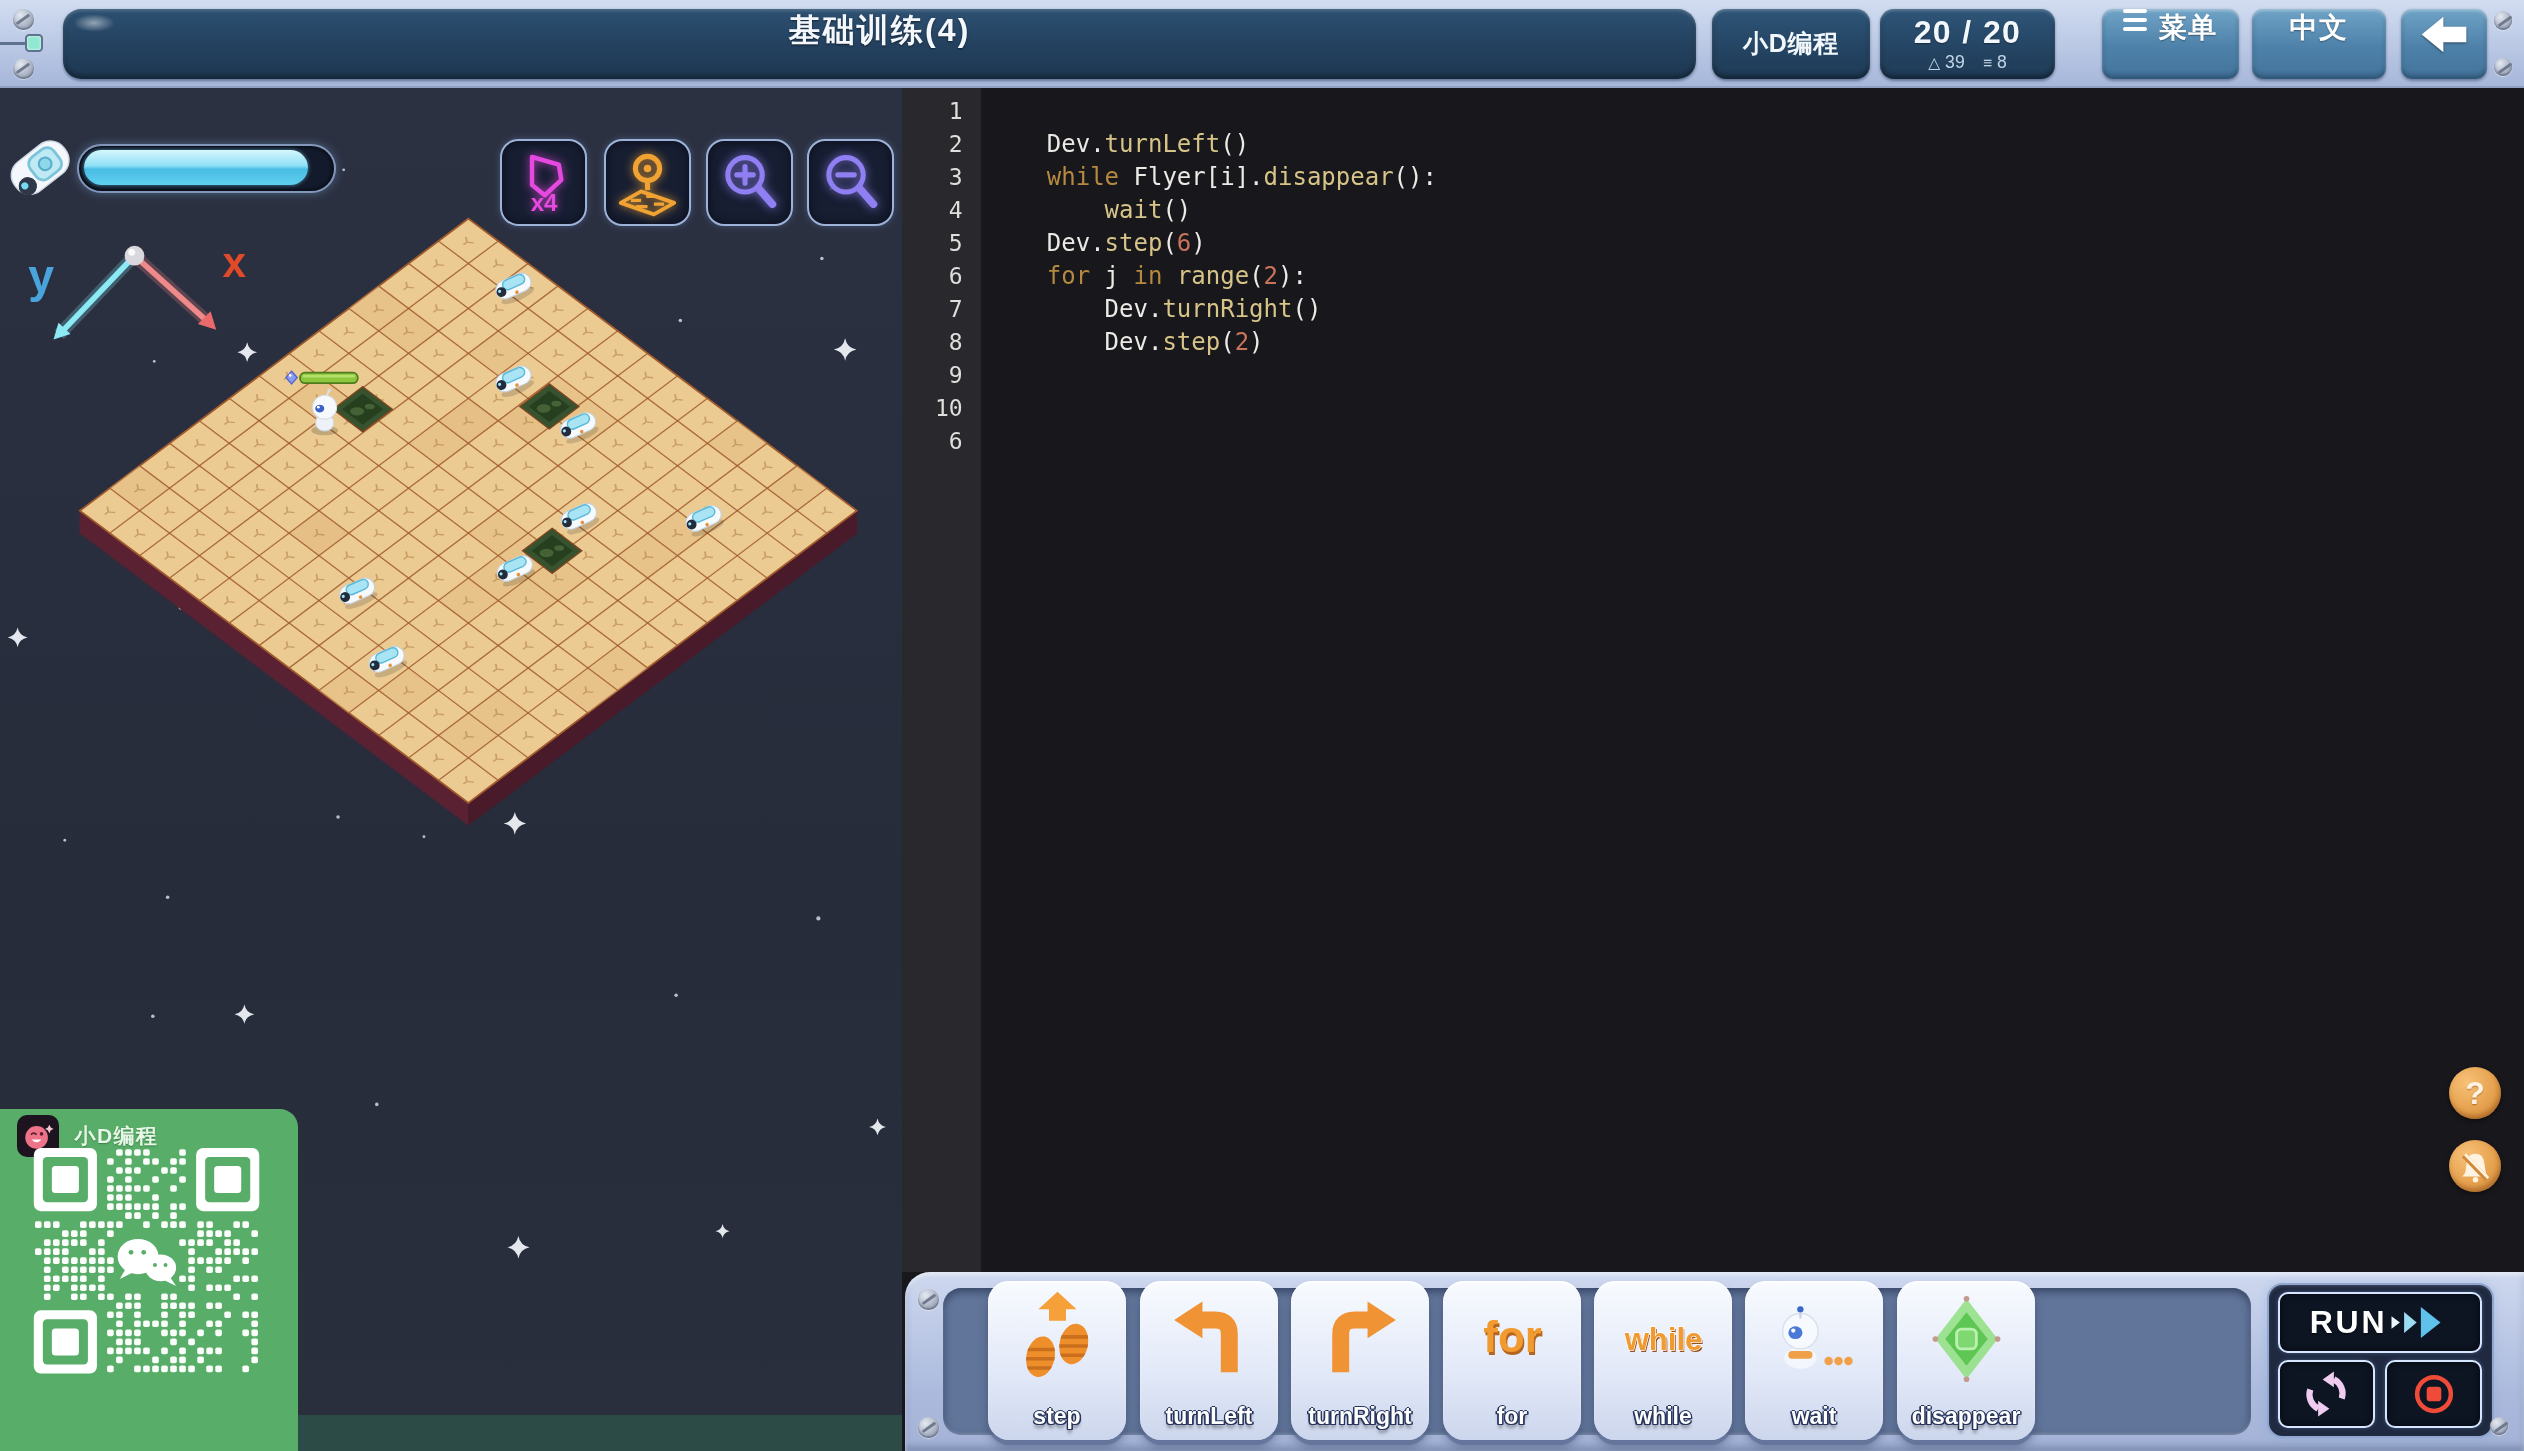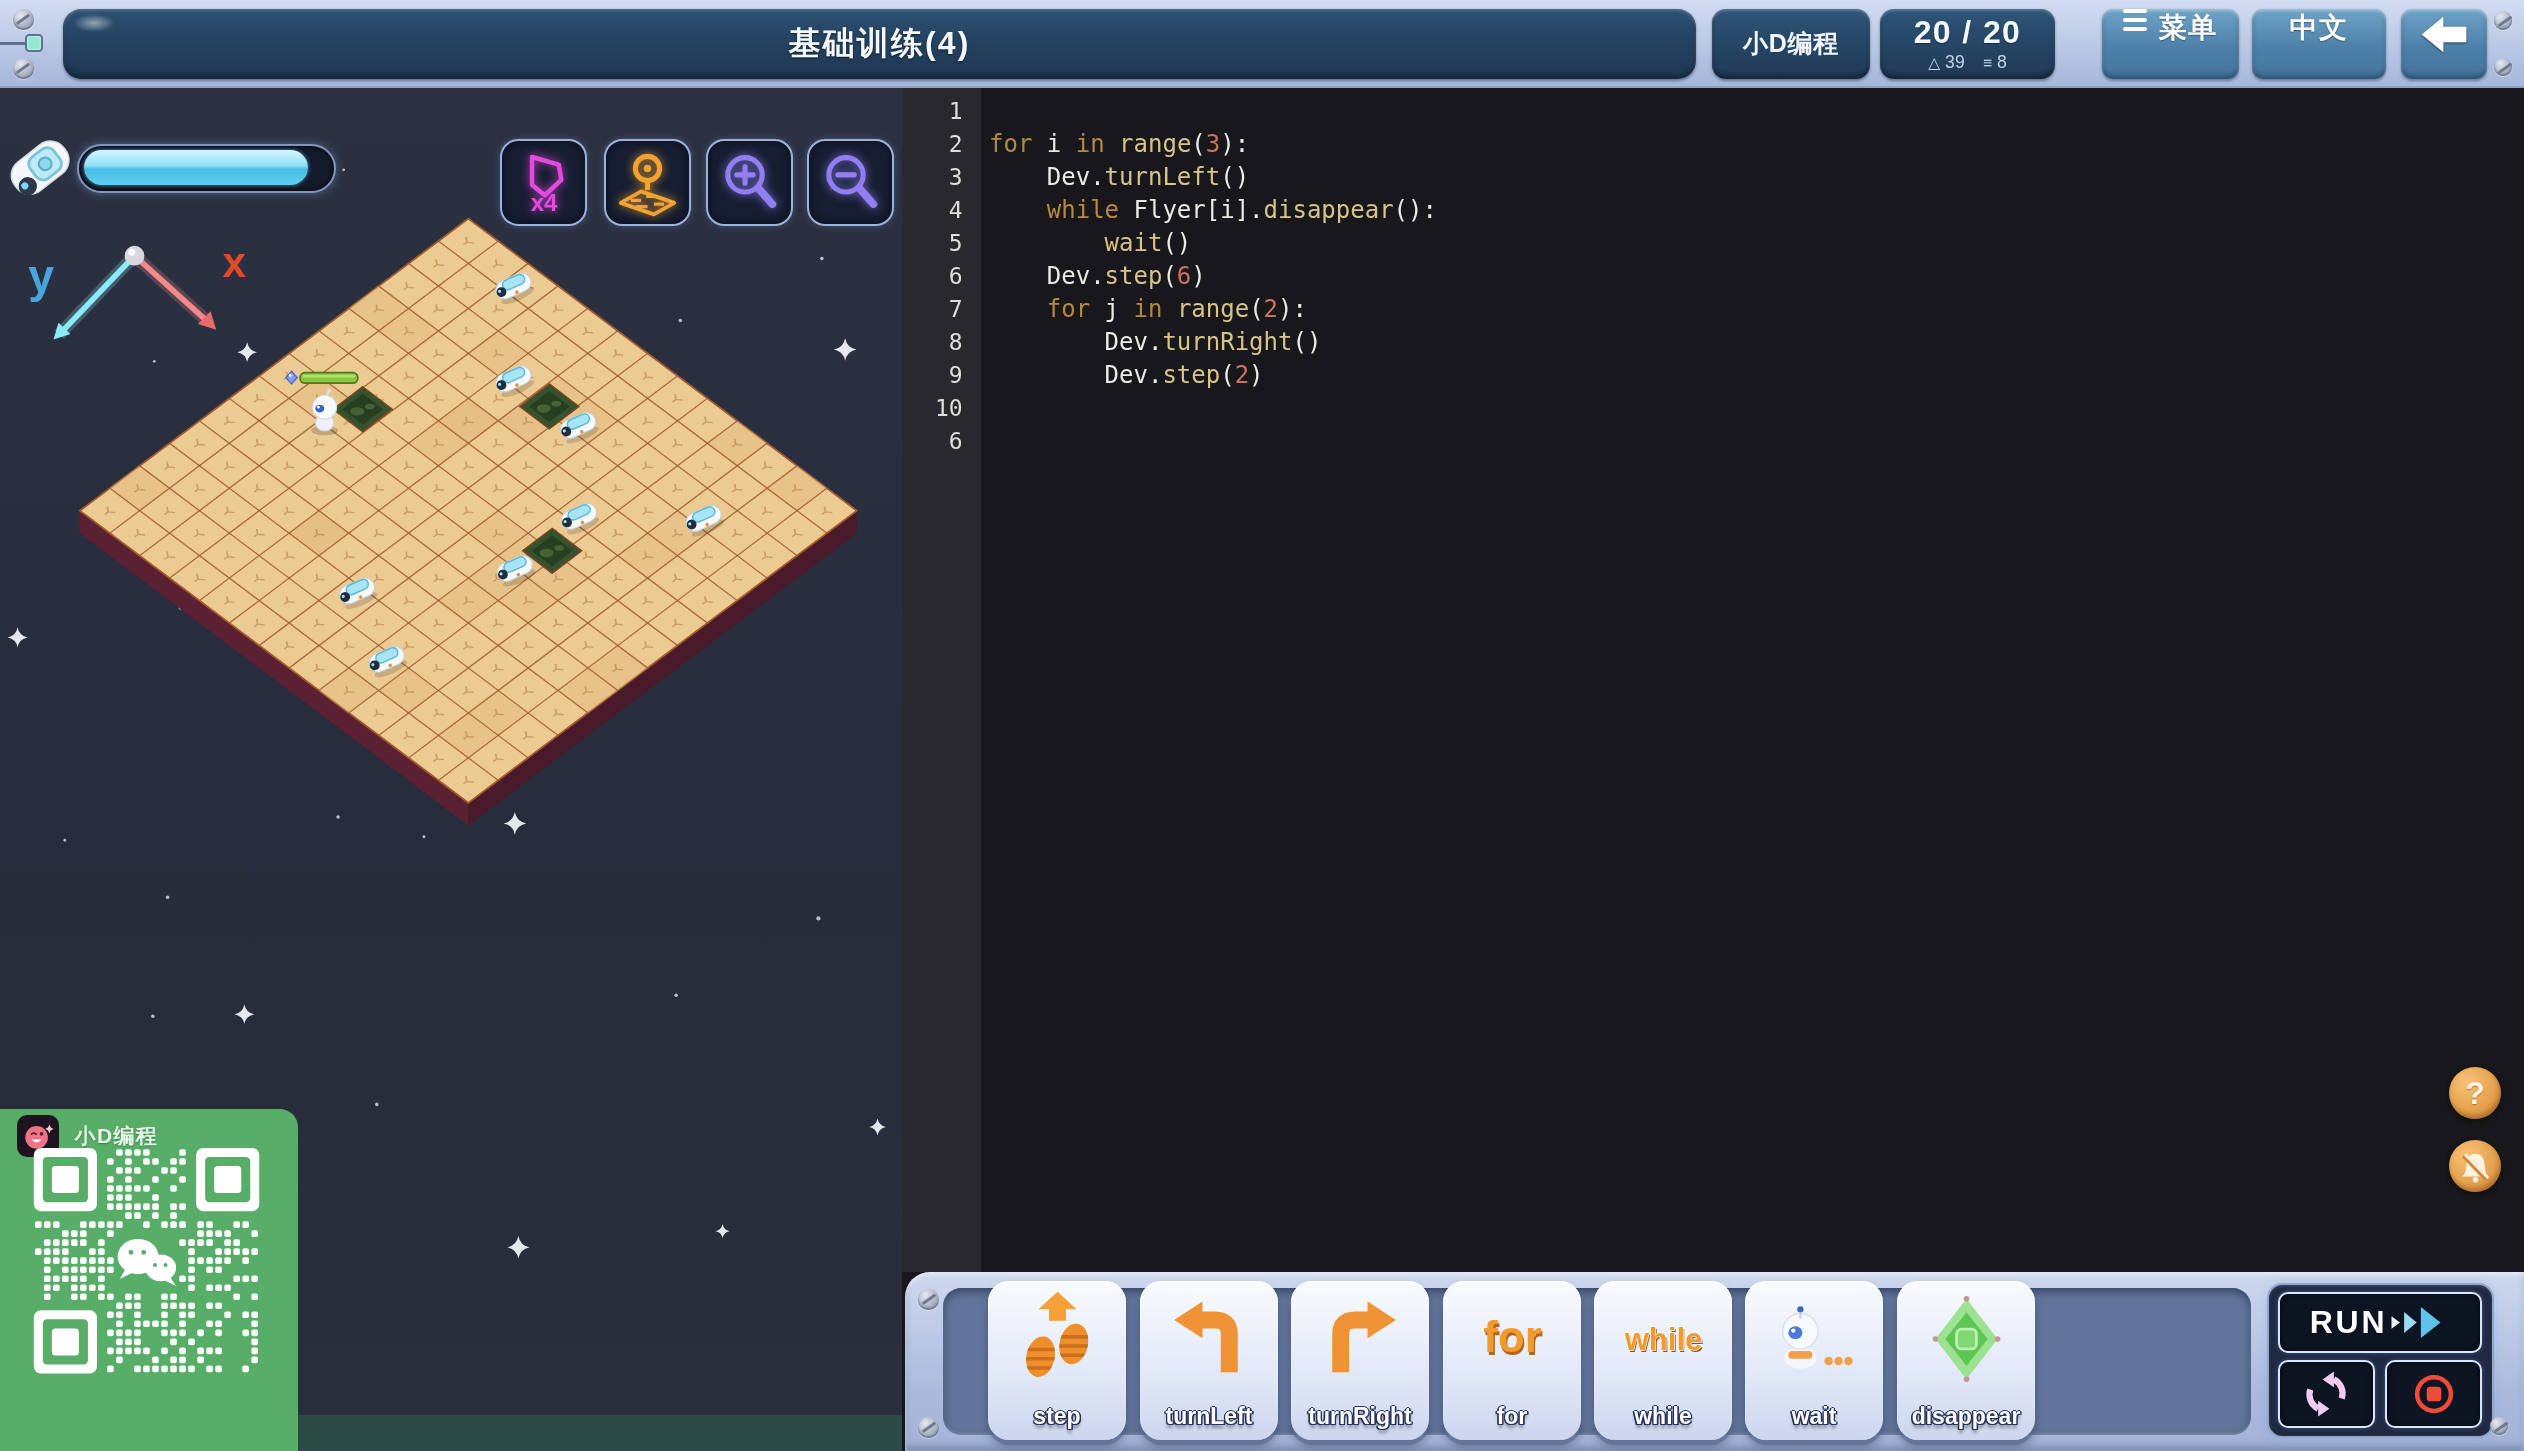--- a/index.html
+++ b/index.html
@@ -15,21 +15,21 @@
     background:radial-gradient(circle at 35% 30%, #e4e9f1, #a8b1c2 60%, #7d8799);
     box-shadow: inset 0 -1.4px 2.1px rgba(40,50,70,.5), 0 0.7px 1.4px rgba(255,255,255,.6); }
   .screw::after { content:""; position:absolute; left:2.8px; top:9.2px; width:15.5px; height:2.8px;
     background:#6f7a8e; border-radius:1.4px; transform:rotate(-35deg); }
   #led-line { position:absolute; left:0; top:42px; width:28px; height:2.8px; background:#5f7391; }
   #led { position:absolute; left:25px; top:34px; width:18.3px; height:18.3px; border-radius:4.2px;
     background:#8fe8cf; border:2.8px solid #5f7391; box-shadow:inset 0 0 2.8px #fff; }
   #title-plate { position:absolute; left:63px; top:8.5px; width:1633px; height:70px;
     border-radius:18.3px; background:linear-gradient(#2d5071,#223f5c 60%,#1e3852);
     box-shadow: inset 0 2.1px 3.5px rgba(255,255,255,.18), inset 0 -3.5px 5.6px rgba(0,0,0,.35),
-      0 1.4px 2.8px rgba(30,50,80,.5); display:flex; align-items:center; justify-content:center; }
+      0 1.4px 2.8px rgba(30,50,80,.5); display:flex; align-items:flex-start; justify-content:center; }
   #title-plate::before { content:""; position:absolute; left:10px; top:5.6px; width:42px; height:18.3px;
     border-radius:50%; background:radial-gradient(rgba(255,255,255,.5), rgba(255,255,255,0) 70%); }
   #page-title { color:#f4f8fd; font-size:32px; font-weight:bold; letter-spacing:2.1px;
     text-shadow:0 1.4px 2.1px rgba(0,0,0,.55); }
   .navy-btn { position:absolute; top:8.5px; height:70px; border-radius:14px;
     background:linear-gradient(#2e5578,#234260 65%,#1f3a56);
     box-shadow: inset 0 2.1px 2.8px rgba(255,255,255,.22), inset 0 -3.5px 5px rgba(0,0,0,.4),
       0 1.4px 2.8px rgba(30,50,80,.5);
     color:#f2f7fc; display:flex; flex-direction:column; align-items:center; justify-content:center;
     cursor:pointer; }
@@ -830,21 +830,20 @@
         <div class="ln">5</div>
         <div class="ln">6</div>
         <div class="ln">7</div>
         <div class="ln">8</div>
         <div class="ln">9</div>
         <div class="ln">10</div>
         <div class="ln">6</div>
       </div>
     <div id="codelines">
         <div class="cl"></div>
-        <div class="cl"><span class="tk">for</span><span class="tp"> i </span><span class="tk">in</span><span class="tp"> </span><span class="tf">range</span><span class="tp">(</span><span class="tn">3</span><span class="tp">):</span></div>
         <div class="cl"><span class="tp">    Dev.</span><span class="tf">turnLeft</span><span class="tp">()</span></div>
         <div class="cl"><span class="tp">    </span><span class="tk">while</span><span class="tp"> Flyer[i].</span><span class="tf">disappear</span><span class="tp">():</span></div>
         <div class="cl"><span class="tp">        </span><span class="tf">wait</span><span class="tp">()</span></div>
         <div class="cl"><span class="tp">    Dev.</span><span class="tf">step</span><span class="tp">(</span><span class="tn">6</span><span class="tp">)</span></div>
         <div class="cl"><span class="tp">    </span><span class="tk">for</span><span class="tp"> j </span><span class="tk">in</span><span class="tp"> </span><span class="tf">range</span><span class="tp">(</span><span class="tn">2</span><span class="tp">):</span></div>
         <div class="cl"><span class="tp">        Dev.</span><span class="tf">turnRight</span><span class="tp">()</span></div>
         <div class="cl"><span class="tp">        Dev.</span><span class="tf">step</span><span class="tp">(</span><span class="tn">2</span><span class="tp">)</span></div>
         <div class="cl"></div>
       </div>
   </div>

